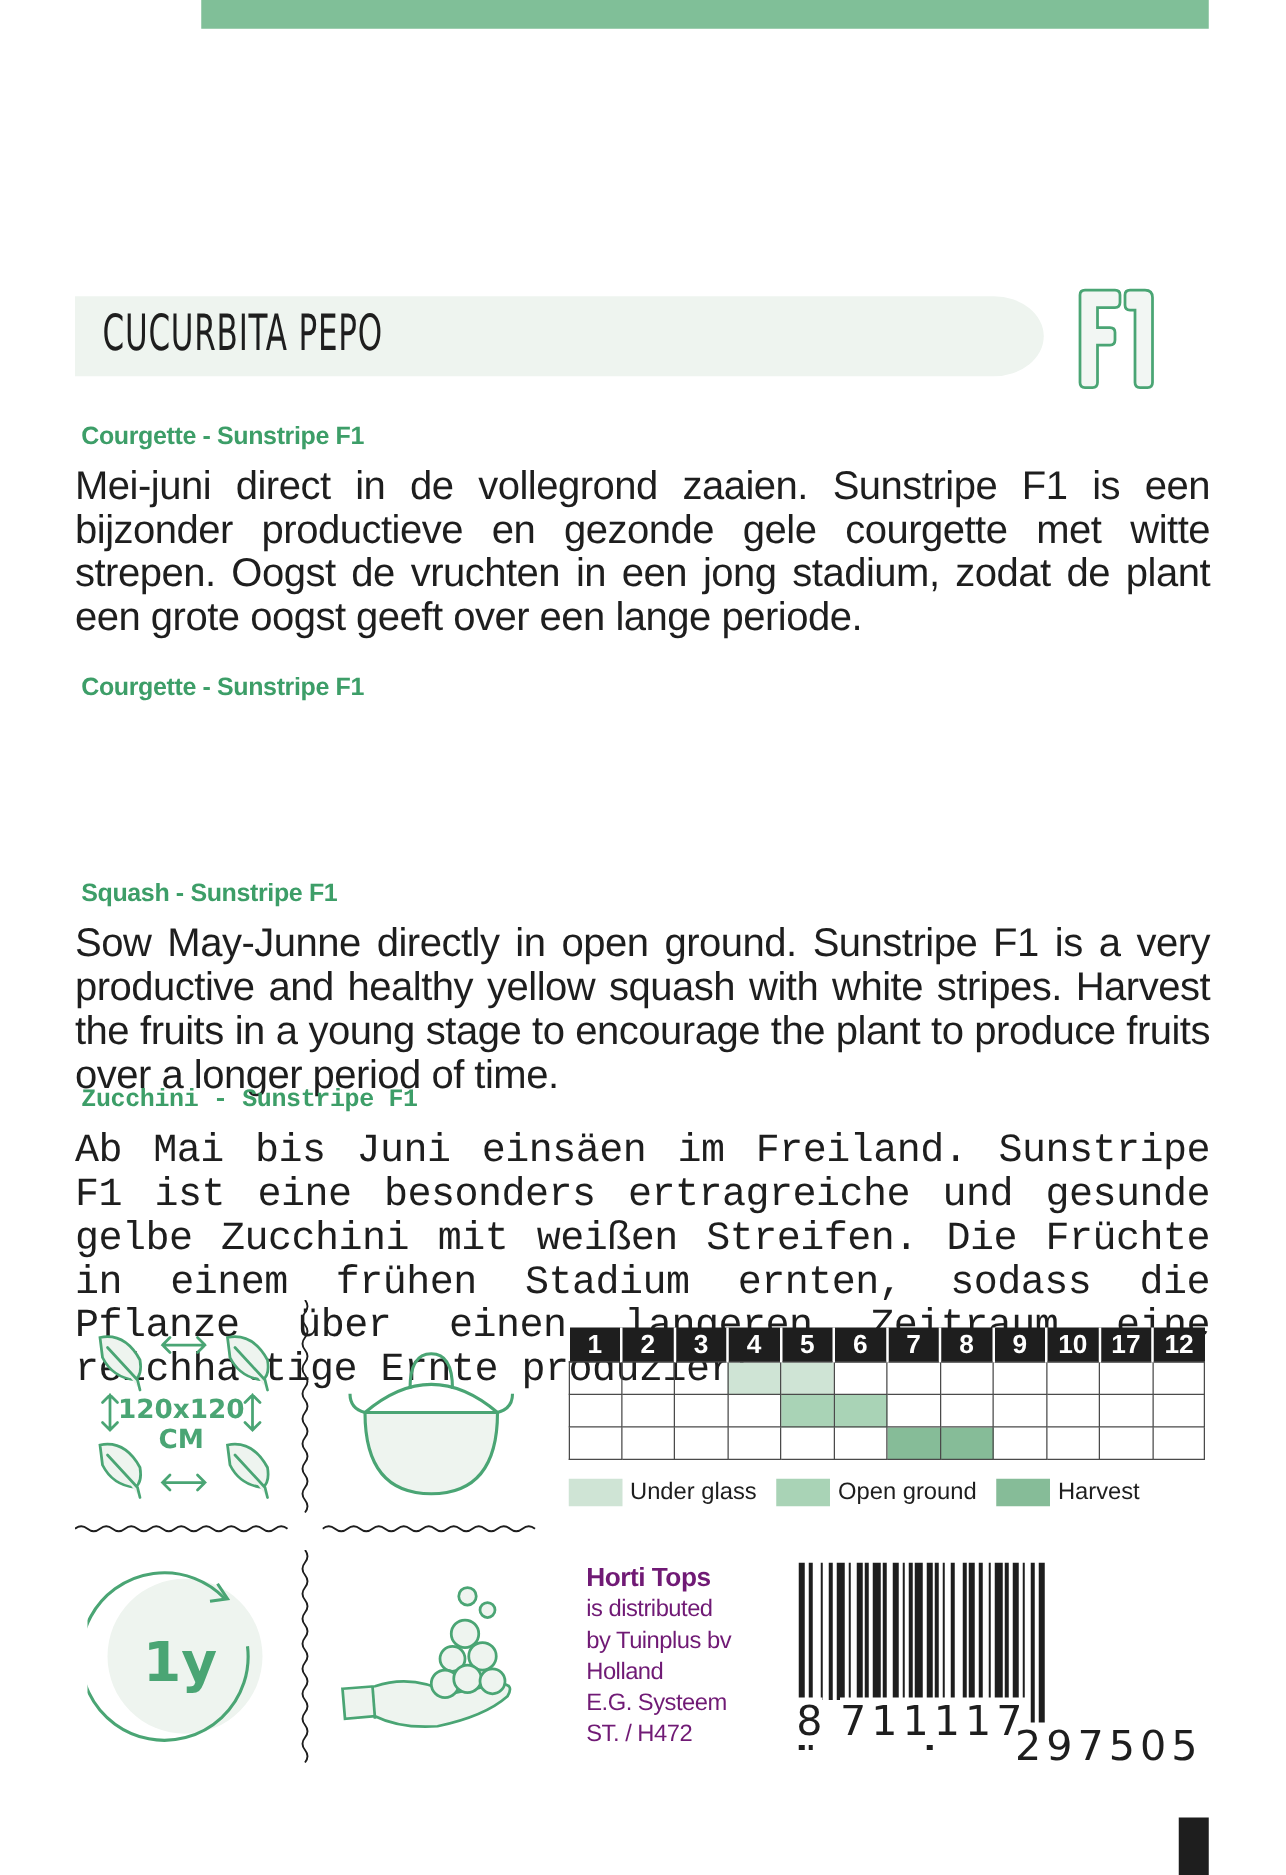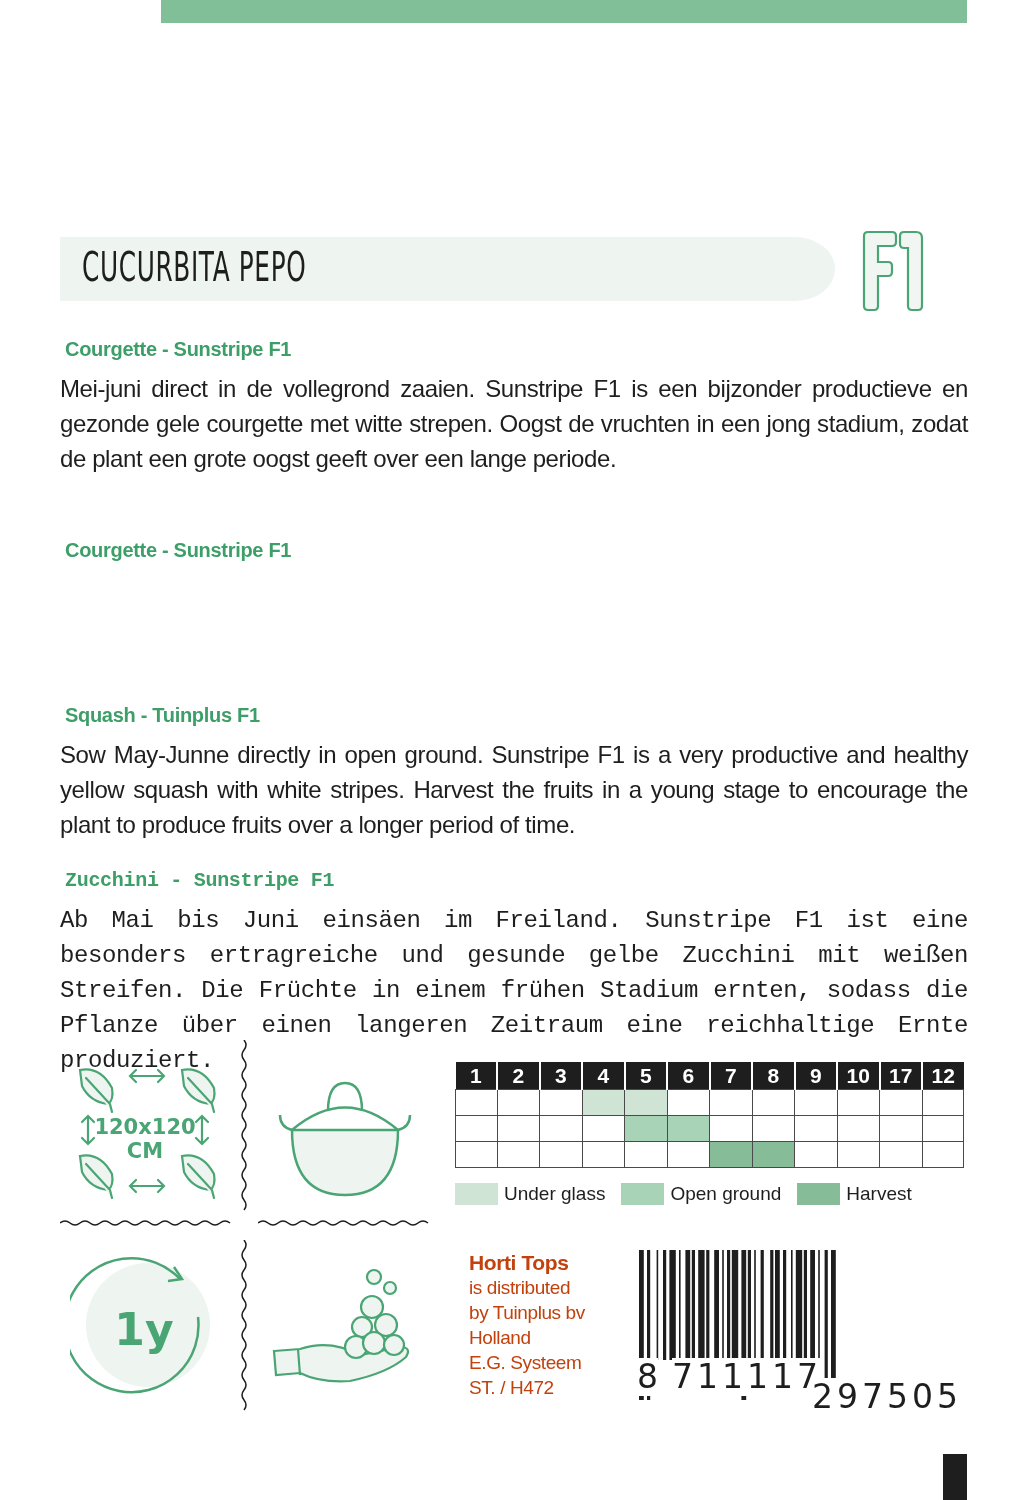--- a/index.html
+++ b/index.html
@@ -7,33 +7,33 @@
          font-family:"Liberation Sans", sans-serif; color:#1e1e1e; }
   .topbar { position:absolute; left:161px; top:0; width:806px; height:23px; background:#80bf98; }
   .latin-band { position:absolute; left:60px; top:237px; width:775px; height:64px;
                 background:#eef4ef; border-radius:0 40px 40px 0 / 0 32px 32px 0; }
   .latin-text { position:absolute; left:82px; top:244px; font-family:"DejaVu Sans", sans-serif;
                 font-size:40px; letter-spacing:1px; transform:scaleX(0.62); transform-origin:left center;
                 color:#1e1e1e; font-weight:normal; white-space:nowrap; }
   .f1-badge { position:absolute; left:858px; top:228px; width:70px; height:86px; }
   .section { position:absolute; left:60px; width:908px; }
   .section h2 { margin:5px; font-size:20px; font-weight:bold; color:#3d9e68; letter-spacing:-0.3px; line-height:34px; }
-  .section p { margin:0; font-size:24px; line-height:35px; text-align:justify; color:#1e1e1e; letter-spacing:-0.4px; }
+  .section p { margin:0; font-size:32px; line-height:35px; text-align:justify; color:#1e1e1e; letter-spacing:-0.4px; }
   .icon-cell { position:absolute; }
   .wavy-v { position:absolute; width:10px; }
   .wavy-h { position:absolute; height:10px; }
   .cal { position:absolute; left:455px; top:1062px; border-collapse:collapse; }
   .cal td { width:40.5px; height:26px; border:1.5px solid #4a4a4a; padding:0; box-sizing:border-box; }
   .cal th { width:40.5px; height:27px; background:#1e1e1e; color:#fff; font-size:21px; font-weight:bold;
             border-left:2px solid #ffffff; padding:0; text-align:center; }
   .cal th:first-child { border-left:none; }
   .legend { position:absolute; left:455px; top:1183px; display:flex; align-items:center; font-size:19px; color:#1e1e1e; }
   .legend .sw { width:43px; height:22px; margin-right:6px; display:inline-block; }
   .legend .item { display:flex; margin-right:16px; }
-  .distrib { position:absolute; left:469px; top:1250px; font-size:19px; line-height:25px; color:#c2410c; letter-spacing:-0.4px; }
+  .distrib { position:absolute; left:469px; top:1250px; font-size:19px; line-height:25px; color:#701a75; letter-spacing:-0.4px; }
   .distrib .brand { font-weight:bold; font-size:21px; }
   .barcode { position:absolute; left:637px; top:1250px; width:330px; height:150px; }
   .barcode-num { position:absolute; top:1358px; font-family:"DejaVu Sans", sans-serif; font-size:33px; color:#1e1e1e; background:#fff; line-height:38px; }
   .corner-block { position:absolute; left:943px; top:1454px; width:24px; height:46px; background:#1e1e1e; }
 </style>
 </head>
 <body>
 
 <div class="topbar"></div>
 
@@ -46,21 +46,21 @@
 </svg>
 
 <div class="section" style="top:327px;">
   <h2>Courgette - Sunstripe F1</h2>
   <p>Mei-juni direct in de vollegrond zaaien. Sunstripe F1 is een bijzonder productieve en gezonde gele courgette met witte strepen. Oogst de vruchten in een jong stadium, zodat de plant een grote oogst geeft over een lange periode.</p>
 </div>
 <div class="section" style="top:528px;">
   <h2>Courgette - Sunstripe F1</h2>
 </div>
 <div class="section" style="top:693px;">
-  <h2>Squash - Tuinplus F1</h2>
+  <h2>Squash - Sunstripe F1</h2>
   <p>Sow May-Junne directly in open ground. Sunstripe F1 is a very productive and healthy yellow squash with white stripes. Harvest the fruits in a young stage to encourage the plant to produce fruits over a longer period of time.</p>
 </div>
 <div class="section" style="top:859px;font-family:Liberation Mono, monospace;">
   <h2>Zucchini - Sunstripe F1</h2>
   <p>Ab Mai bis Juni einsäen im Freiland. Sunstripe F1 ist eine besonders ertragreiche und gesunde gelbe Zucchini mit weißen Streifen. Die Früchte in einem frühen Stadium ernten, sodass die Pflanze über einen langeren Zeitraum eine reichhaltige Ernte produziert.</p>
 </div>
 
 <svg class="icon-cell" style="left:60px;top:1060px;" width="180" height="150" viewBox="0 0 180 150">
   <g fill="#eef4ef" stroke="#4aa574" stroke-width="2.2" stroke-linecap="round">
     <path d="M20 10 Q40 6 52 28 Q54 40 48 44 Q30 42 22 26 Z"></path>

